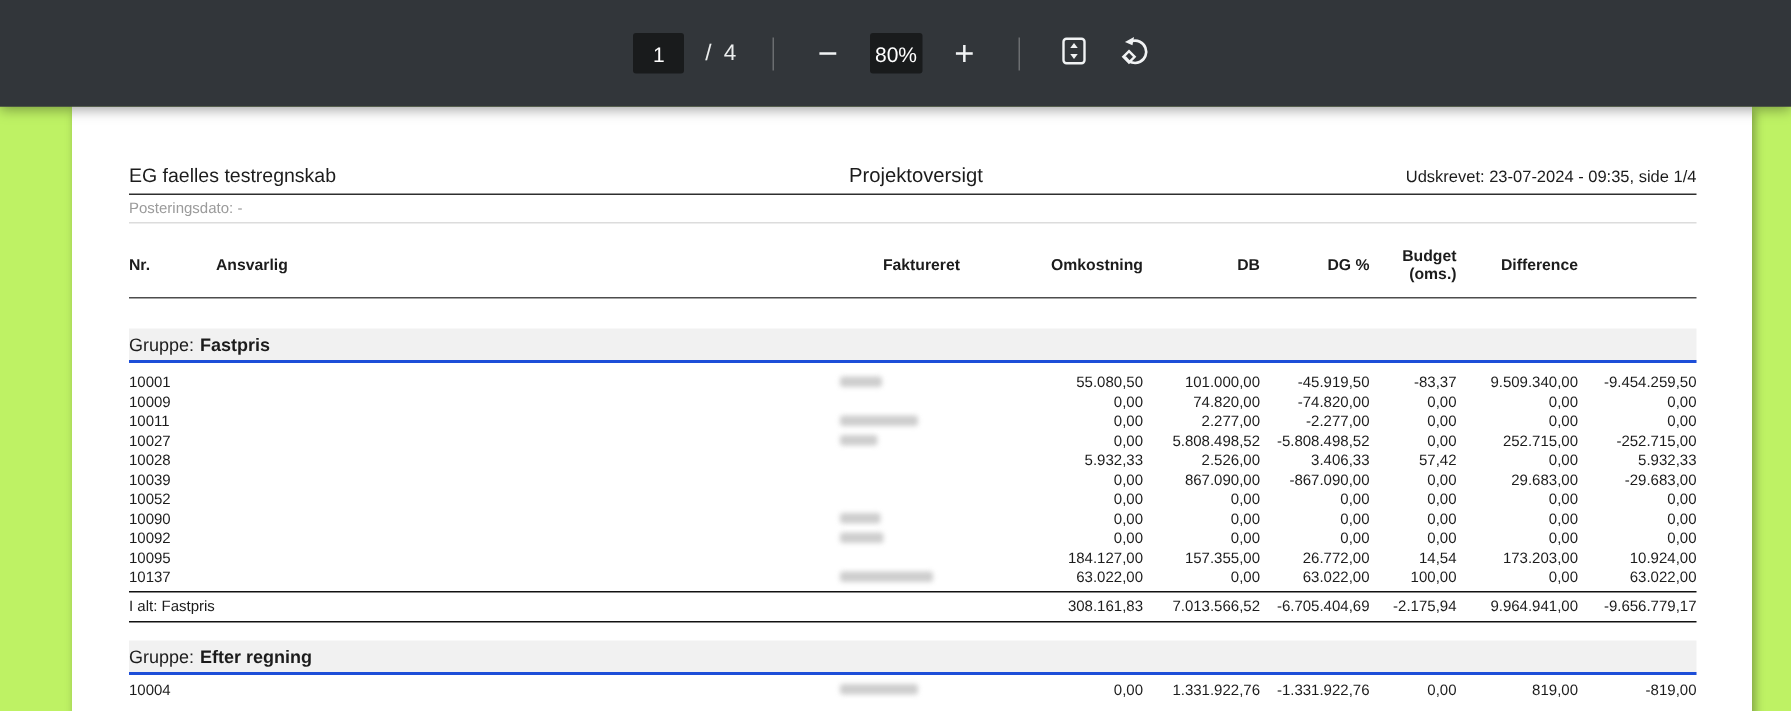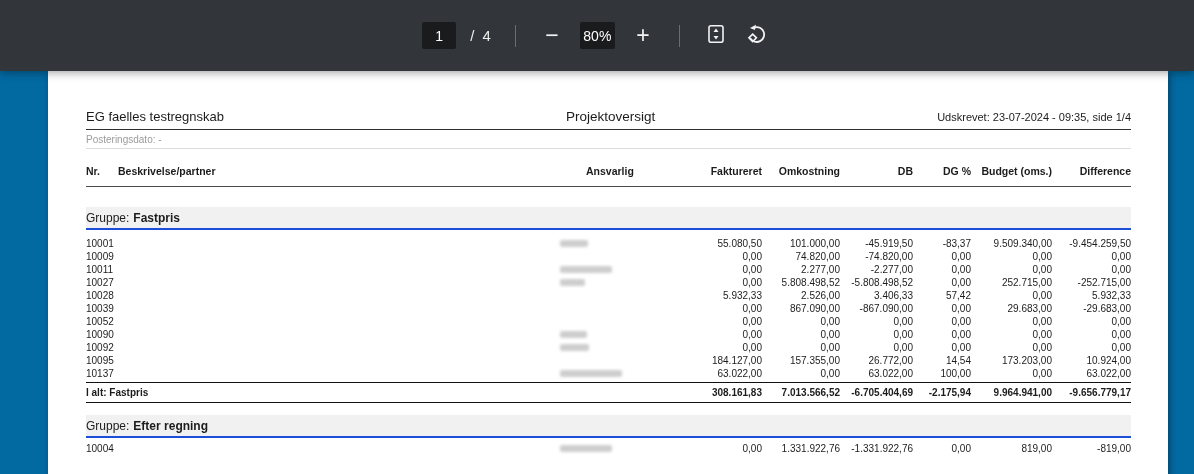--- a/index.html
+++ b/index.html
@@ -17,21 +17,21 @@
   .page-box { width:34px; }
   .zoom-box { width:35px; }
   .tb-text { color:#eceeee; font-size:15px; letter-spacing:2px; }
   .tb-sep { width:1px; height:22px; background:rgba(255,255,255,.28); margin:0 8px; }
   .tb-btn { color:#f1f3f4; background:none; border:none; cursor:pointer;
             display:flex; align-items:center; justify-content:center;
             width:28px; height:28px; }
   .glyph { font-size:23px; line-height:1; color:#f1f3f4; font-weight:400; }
 
   
-  .viewer { position:relative; width:100%; height:403px; background:#0369a1; overflow:hidden; }
+  .viewer { position:relative; width:100%; height:403px; background:#bef264; overflow:hidden; }
   .page { position:absolute; left:48px; top:0; width:1120px; height:480px;
           background:#ffffff; box-shadow:2px 2px 6px rgba(0,0,0,.35);
           padding:0 37px 0 38px; color:#1c1c1c; }
 
   
   .doc-header { margin-top:38px; display:flex; align-items:baseline;
                 border-bottom:1px solid #2e2e2e; padding-bottom:5px; }
   .doc-company { font-size:13px; flex:0 0 auto; }
   .doc-title   { font-size:13.5px; flex:1 1 auto; text-align:center; padding-left:60px; }
   .doc-printed { font-size:11px; flex:0 0 auto; }
@@ -49,21 +49,21 @@
 
   .group-section { }
   .group-bar { margin-top:20px; height:23px; background:#f1f1f1;
                border-bottom:2px solid #1d4ed8; font-size:12px;
                display:flex; align-items:center; }
   .group-bar .group-name { font-weight:bold; margin-left:4px; }
   .rows { margin-top:7px; }
   .trow { height:13px; font-size:10px; }
   .blur-bar { height:7px; background:#bdbdbd; border-radius:2px; filter:blur(1.6px); opacity:.75; }
   .total-row { margin-top:2px; border-top:1.5px solid #111; border-bottom:1.5px solid #111;
-               height:21px; font-size:10px; font-weight:bold; }
+               height:21px; font-size:10px; font-weight:normal; }
   .total-label { grid-column:1 / 3; }
   .group-section.second { margin-top:-4px; }
   .group-section.second .group-bar { margin-top:16px; }
   .group-section.second .rows { margin-top:4px; }
 </style>
 </head>
 <body>
 
 <div class="toolbar">
   <div class="tb-group">
@@ -105,21 +105,20 @@
     <div class="doc-header">
       <span class="doc-company">EG faelles testregnskab</span>
       <span class="doc-title">Projektoversigt</span>
       <span class="doc-printed">Udskrevet: 23-07-2024 - 09:35,  side 1/4</span>
     </div>
 
     <div class="posting">Posteringsdato: -</div>
 
     <div class="grid col-headers">
       <span>Nr.</span>
-      <span>Beskrivelse/partner</span>
       <span class="c-ansv">Ansvarlig</span>
       <span class="c-num">Faktureret</span>
       <span class="c-num">Omkostning</span>
       <span class="c-num">DB</span>
       <span class="c-num">DG %</span>
       <span class="c-num">Budget (oms.)</span>
       <span class="c-num">Difference</span>
     </div>
 
     <div id="groups">

